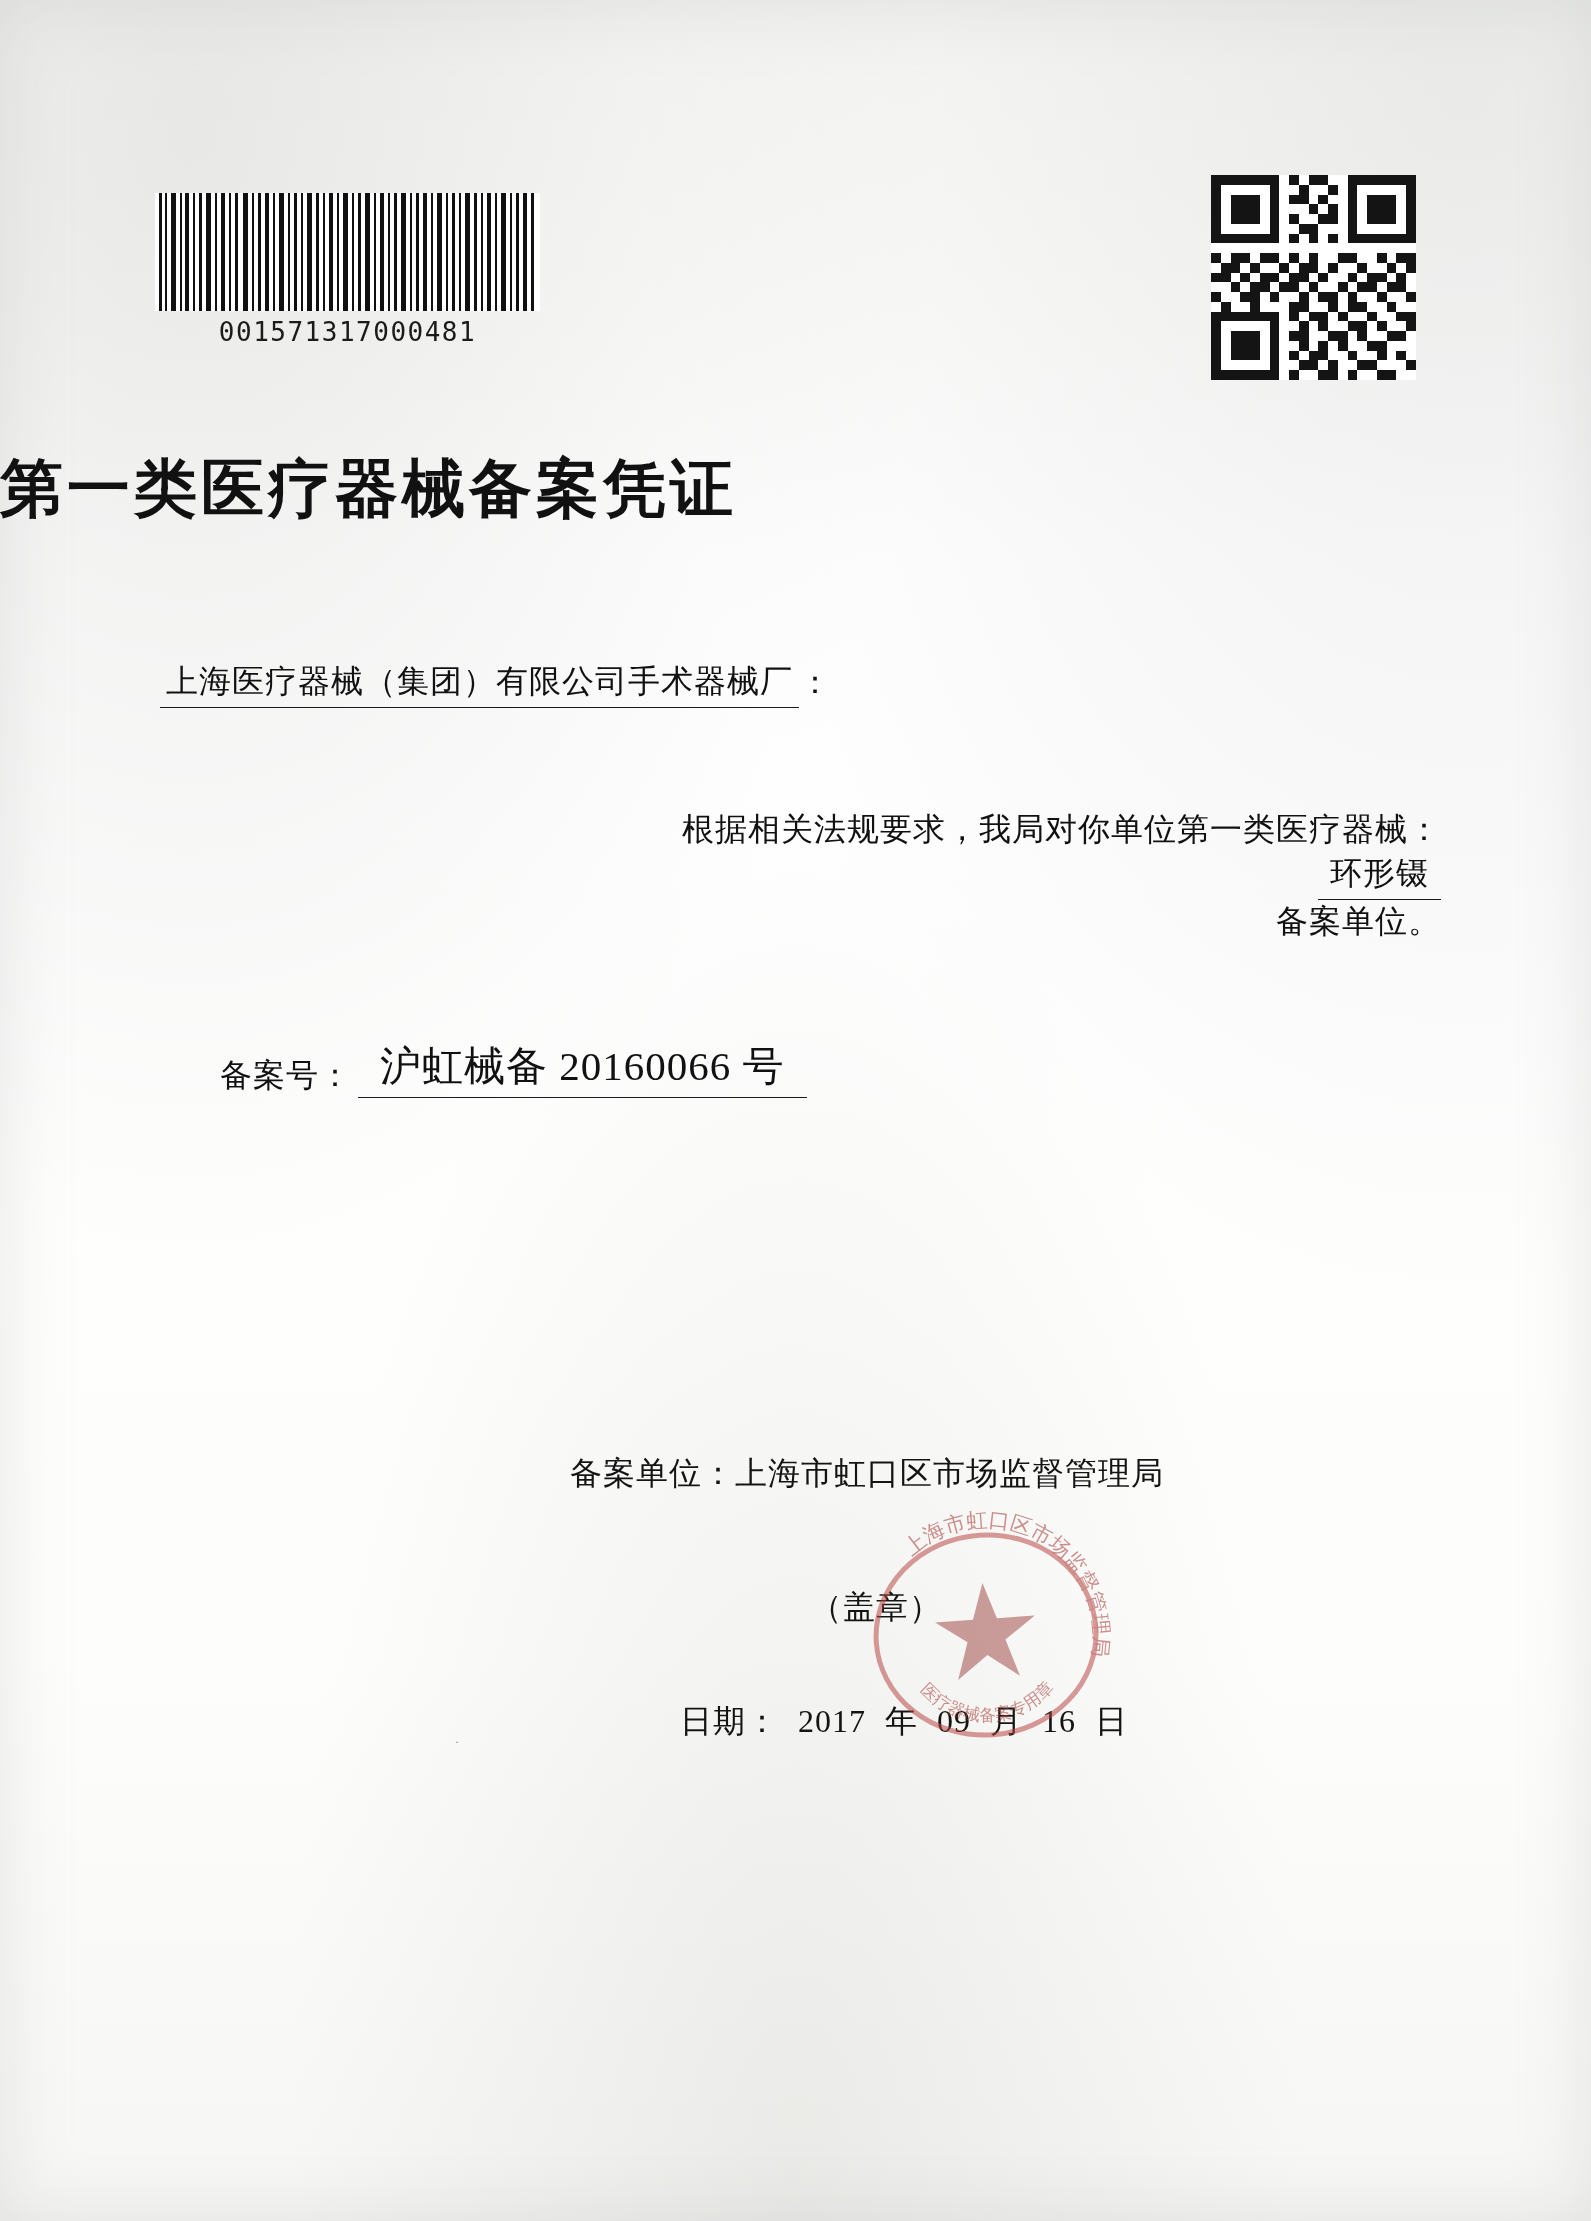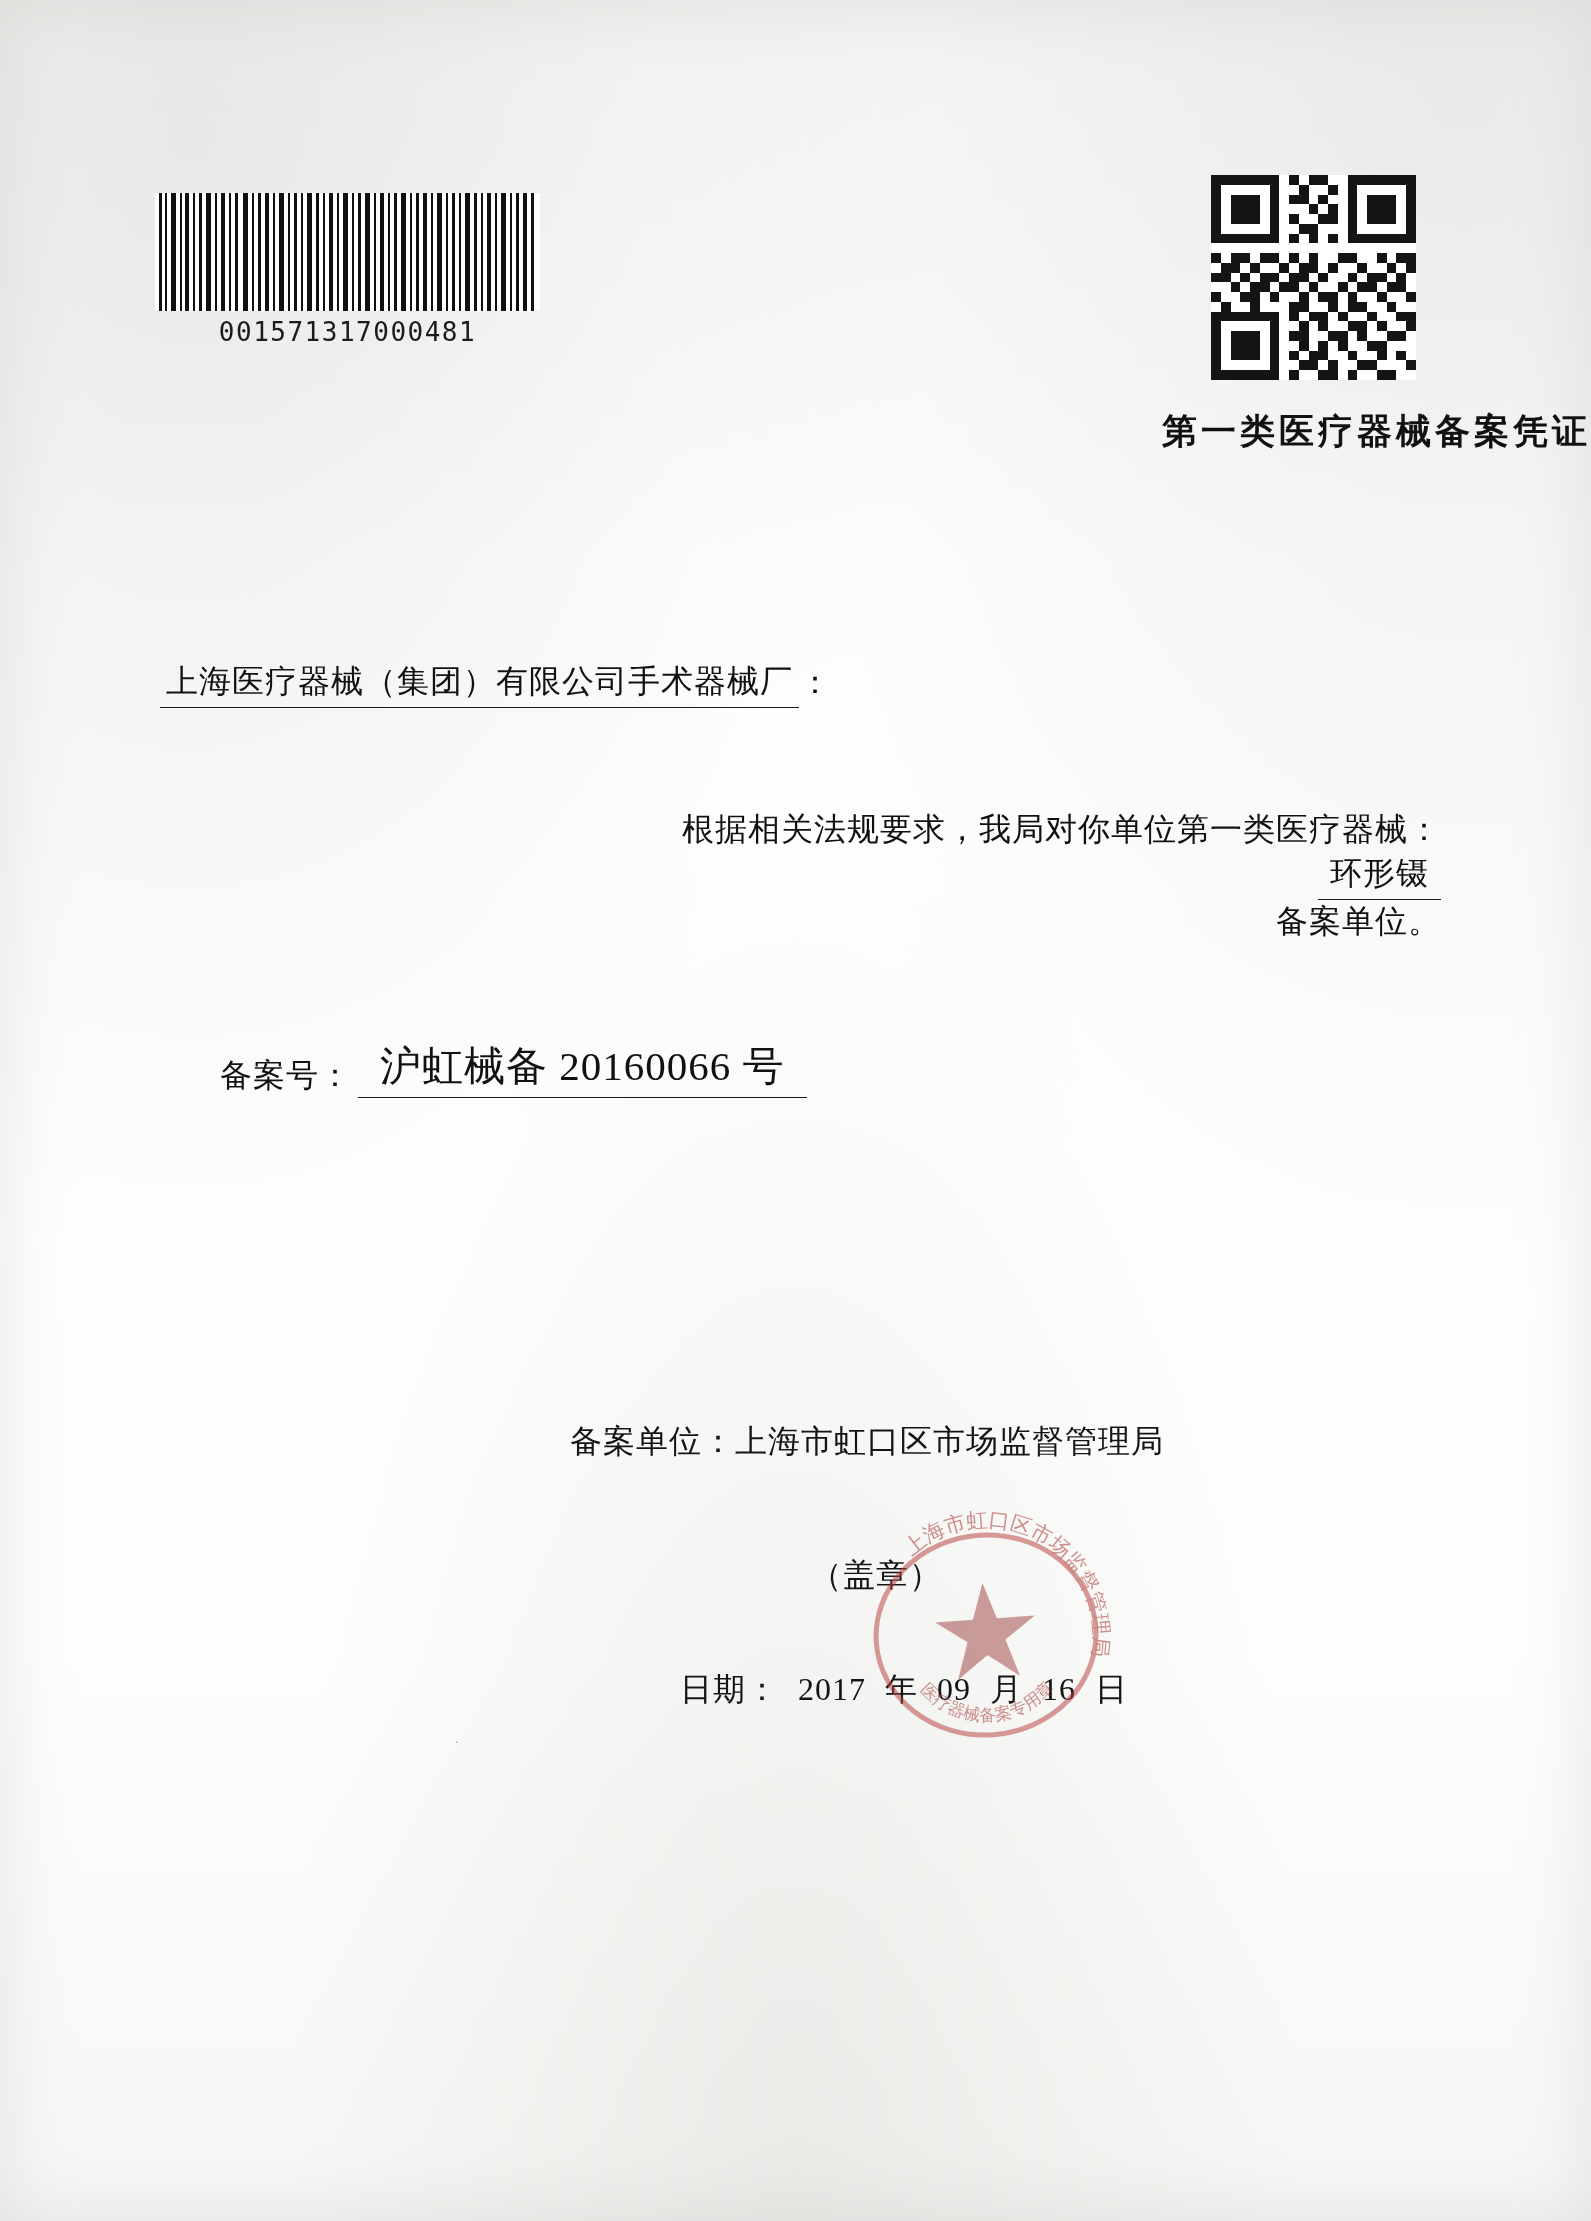--- a/index.html
+++ b/index.html
@@ -65,25 +65,25 @@
     right: 175px;
     top: 175px;
     width: 205px;
     height: 205px;
   }
   .qr-block svg { display: block; }
 
   
   .doc-title {
     position: absolute;
-    top: 408px;
+    top: 446px;
     left: 0;
     width: 100%;
-    text-align: right;
-    font-size: 35px;
+    text-align: left;
+    font-size: 63px;
     font-weight: 700;
     letter-spacing: 4px;
     color: #111;
     font-family: "DejaVu Serif", "Liberation Serif", serif;
   }
 
   
   .body-area {
     position: absolute;
     top: 660px;
@@ -133,21 +133,21 @@
     border-bottom: 1.5px solid #1a1a1a;
     padding: 0 22px 3px 22px;
     margin-left: 6px;
     font-size: 41px;
     letter-spacing: 1px;
   }
 
   
   .sign-area {
     position: absolute;
-    top: 1420px;
+    top: 1452px;
     left: 560px;
     width: 740px;
   }
   .sign-line {
     font-size: 32px;
     letter-spacing: 1px;
     color: #141414;
   }
   .issuer-line { margin-bottom: 90px; margin-left: 10px; }
   .seal-label { margin-left: 250px; margin-bottom: 70px; }

